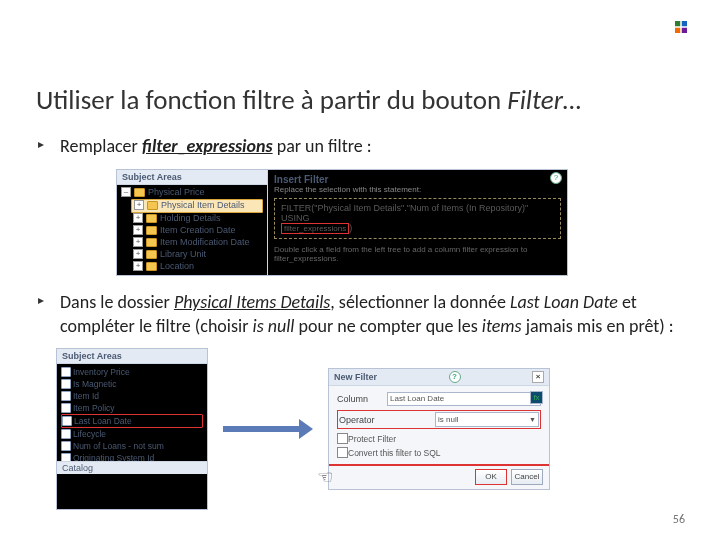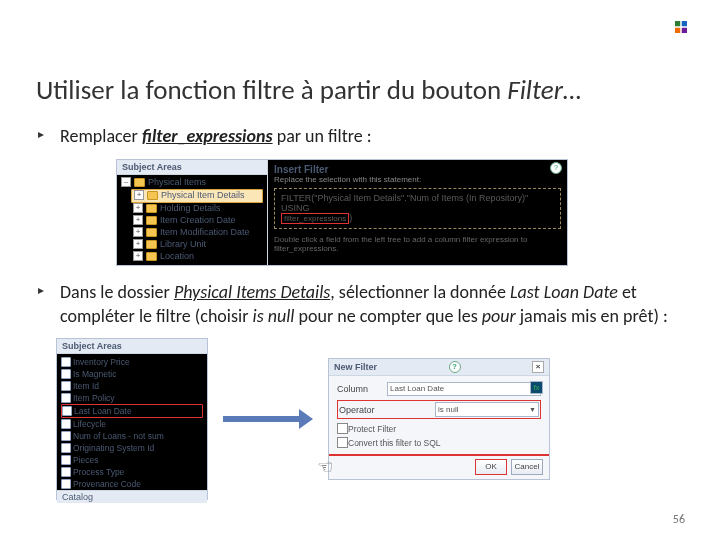--- a/index.html
+++ b/index.html
@@ -1,16 +1,16 @@
 <!DOCTYPE html>
 <html><head>
 <meta charset="utf-8">
 <style>
   html,body{margin:0;padding:0;width:720px;height:540px;background:#fff;font-family:"Segoe UI","Calibri",sans-serif;color:#222;overflow:hidden;}
-  .slide{position:relative;width:720px;height:540px;box-sizing:border-box;padding:18px 36px 0 36px;}
+  .slide{position:relative;width:720px;height:540px;box-sizing:border-box;padding:28px 36px 0 36px;}
   .logo{position:absolute;top:18px;right:30px;}
   .logo svg{width:18px;height:18px;}
   .title{font-size:27px;font-weight:400;color:#333;margin:56px 0 18px 0;line-height:1.2;}
   .title .italic{font-style:italic;}
   ul.bullets{list-style:none;padding:0;margin:0 0 0 0;}
   ul.bullets>li{position:relative;padding-left:24px;font-size:18px;line-height:1.35;margin-bottom:10px;}
   ul.bullets>li:before{content:"▸";position:absolute;left:2px;top:2px;font-size:12px;color:#333;}
   .bold-underline-italic{font-weight:700;font-style:italic;text-decoration:underline;}
   .underline-italic{font-style:italic;text-decoration:underline;}
   .italic{font-style:italic;}
@@ -27,21 +27,21 @@
   .tree-item.hl{background:#fbe6b8;border:1px solid #d9a63b;border-radius:1px;margin-right:4px;}
   .folder{display:inline-block;width:9px;height:7px;background:#f4c551;border:1px solid #c9941f;border-radius:1px;}
   .plusbox{display:inline-block;width:8px;height:8px;border:1px solid #999;font-size:8px;line-height:7px;text-align:center;color:#555;background:#fff;}
   .p1-right .dashbox{border:1px dashed #9a8b5e;padding:4px 6px;margin:4px 0 6px 0;font-size:9px;color:#5a5a5a;min-height:26px;}
   .dash-line1{font-size:8px;color:#888;margin-bottom:2px;}
   .filter-expr-box{display:inline-block;border:1px solid #d33;padding:0 2px;font-size:8px;}
   .p1-right-note{font-size:8px;color:#666;line-height:1.2;}
   .p1-help{position:absolute;right:5px;top:2px;width:10px;height:10px;border:1px solid #6a8;border-radius:50%;font-size:8px;line-height:10px;text-align:center;color:#3a7;background:#fff;}
   
   .p2{width:150px;height:160px;}
-  .p2-body{height:136px;overflow:hidden;}
+  .p2-body{height:97px;overflow:hidden;}
   .col-list{padding:2px 0 0 4px;}
   .col-item{display:flex;align-items:center;gap:2px;line-height:12px;font-size:8.5px;color:#4b5a73;}
   .col-item .col-icon{display:inline-block;width:8px;height:8px;background:#fff;border:1px solid #8fa3c3;border-radius:1px;}
   .col-item.hl{border:1px solid #d33;border-radius:1px;margin-right:4px;}
   .cat-tab{background:#e4eaf3;border-top:1px solid #cdd6e3;padding:1px 5px;font-size:9px;color:#4b5a73;}
   .arrow-wrap{width:120px;display:flex;justify-content:center;}
   .arrow{width:90px;height:20px;display:flex;align-items:center;}
   .arrow-line{flex:1;height:6px;background:#5b7bb8;}
   .arrow-head{width:0;height:0;border-top:10px solid transparent;border-bottom:10px solid transparent;border-left:14px solid #5b7bb8;}
   
@@ -91,21 +91,21 @@
   </ul>
 
   <div class="fig-area1">
     <div class="panel p1">
       <div class="p1-tree">
         <div class="p1-head">Subject Areas</div>
         <div class="tree-list">
           <div class="tree-item">
             <span class="plusbox">–</span>
             <span class="folder"></span>
-            <span>Physical Items</span>
+            <span>Physical Price</span>
           </div>
           <div class="tree-item hl" style="margin-left:12px">
             <span class="plusbox">+</span>
             <span class="folder"></span>
             <span>Physical Item Details</span>
           </div>
           <div class="tree-item" style="margin-left:12px">
               <span class="plusbox">+</span>
               <span class="folder"></span>
               <span>Holding Details</span>
@@ -140,21 +140,21 @@
           <div>FILTER("Physical Item Details"."Num of Items (In Repository)" USING</div>
           <span class="filter-expr-box">filter_expressions</span><span>)</span>
         </div>
         <div class="p1-right-note">Double click a field from the left tree to add a column filter expression to filter_expressions.</div>
       </div>
     </div>
   </div>
 
   <ul class="bullets">
     <li>
-      <span>Dans le dossier </span><span class="underline-italic">Physical Items Details</span><span>, sélectionner la donnée </span><span class="italic">Last Loan Date</span><span> et compléter le filtre (choisir </span><span class="italic">is null</span><span> pour ne compter que les </span><span class="italic">pour</span><span> jamais mis en prêt) :</span>
+      <span>Dans le dossier </span><span class="underline-italic">Physical Items Details</span><span>, sélectionner la donnée </span><span class="italic">Last Loan Date</span><span> et compléter le filtre (choisir </span><span class="italic">is null</span><span> pour ne compter que les </span><span class="italic">items</span><span> jamais mis en prêt) :</span>
     </li>
   </ul>
 
   <div class="fig-area2">
     <div class="panel p2">
       <div class="p1-head">Subject Areas</div>
       <div class="p2-body">
         <div class="col-list" id="col-list">
             <div class="col-item">
               <span class="col-icon"></span>

